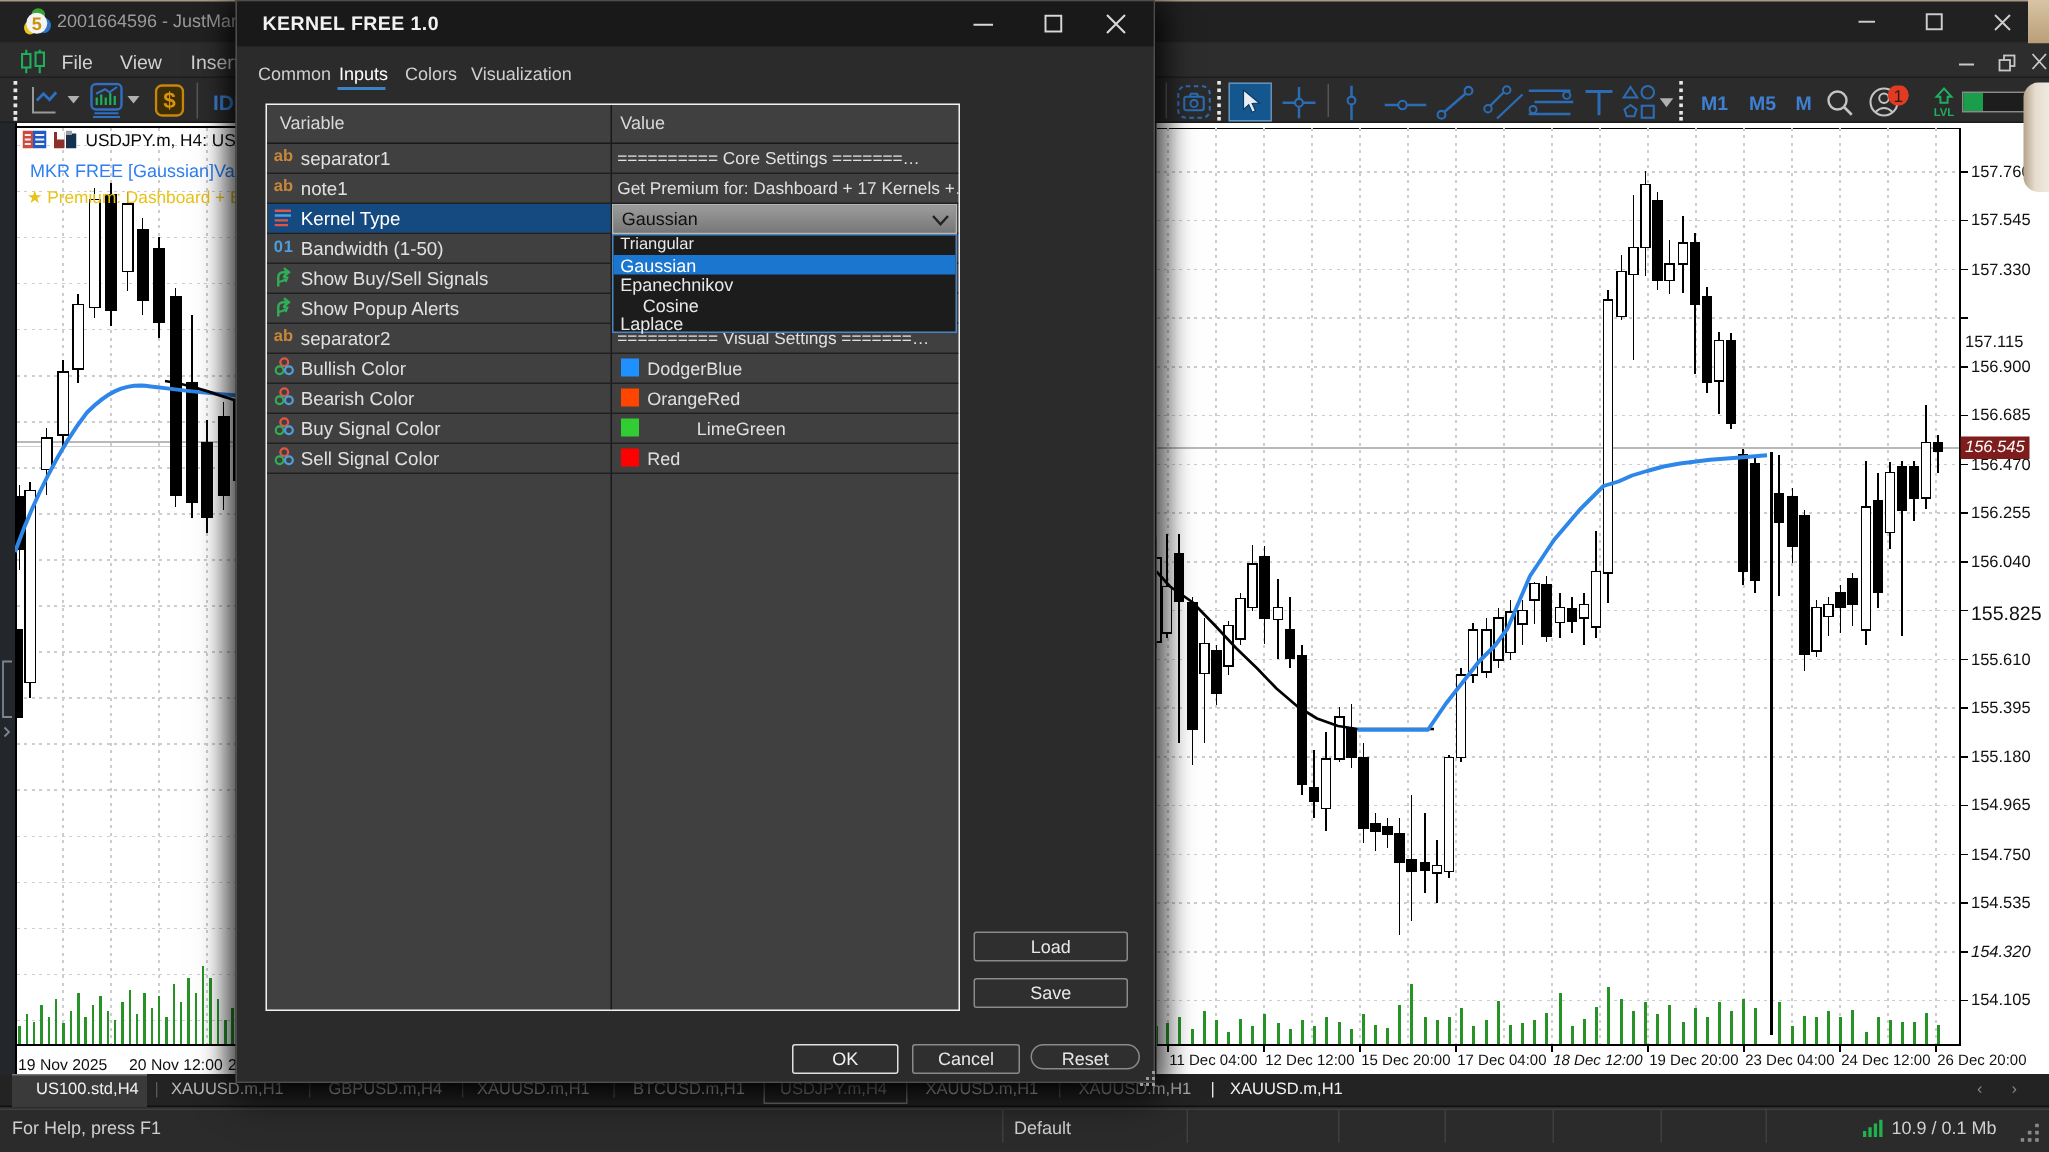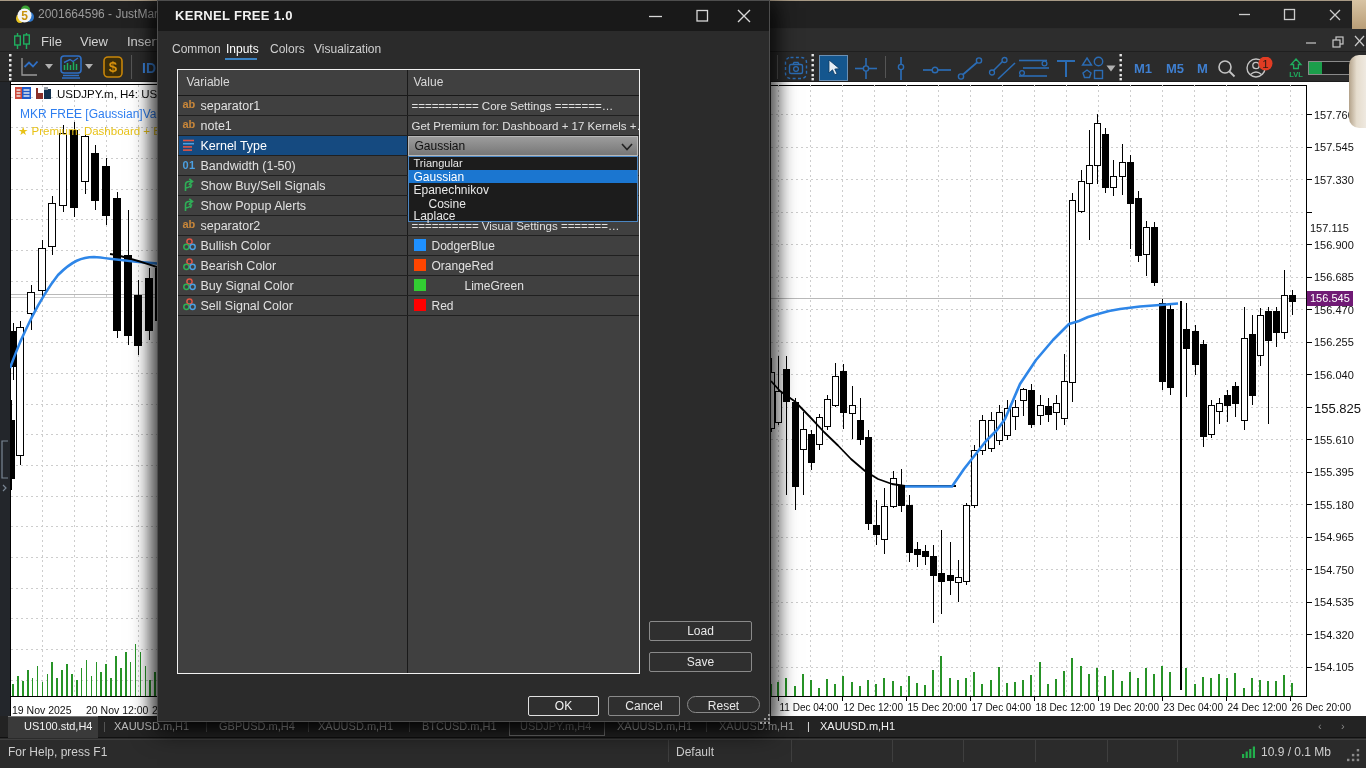--- a/index.html
+++ b/index.html
@@ -626,21 +626,21 @@
     </svg>
     <svg class="abs" style="left:0;top:0;" width="595" height="634" viewBox="0 0 595 634">
       <path id="rblack" d="M0 299 L9 309 L24 319.5 L39 335 L53 350 L67 363.5 L80 377 L94 389 L107 397 L121 402 L134 404 L185 404" fill="none" stroke="#000" stroke-width="1.8" stroke-linejoin="round"></path>
       <path id="rblue" d="M134 404.5 L181 404.5 L193 387 L204 373 L215 359 L226 348 L234 337 L249 302 L265 278 L282 258 L298 242 L308 239 L317 235 L327 232 L338 229 L349 227 L369 224.5 L389 223 L407 221.5" fill="none" stroke="#2e86e8" stroke-width="2.6" stroke-linejoin="round"></path>
     </svg>
     <div id="rlabels">
         <div class="abs txt" style="left: 8.5px; top: 620px; color: rgb(17, 17, 17); font-size: 10px;">11 Dec 04:00</div>
         <div class="abs txt" style="left: 72.5px; top: 620px; color: rgb(17, 17, 17); font-size: 10px;">12 Dec 12:00</div>
         <div class="abs txt" style="left: 136.5px; top: 620px; color: rgb(17, 17, 17); font-size: 10px;">15 Dec 20:00</div>
         <div class="abs txt" style="left: 200.5px; top: 620px; color: rgb(17, 17, 17); font-size: 10px;">17 Dec 04:00</div>
-        <div class="abs txt" style="left: 264.5px; top: 620px; color: rgb(17, 17, 17); font-size: 10px;">18 Dec 12:00</div>
+        <div class="abs txt" style="left: 264.5px; top: 620px; color: rgb(17, 17, 17); font-size: 10px; font-style: italic;">18 Dec 12:00</div>
         <div class="abs txt" style="left: 328.5px; top: 620px; color: rgb(17, 17, 17); font-size: 10px;">19 Dec 20:00</div>
         <div class="abs txt" style="left: 392.5px; top: 620px; color: rgb(17, 17, 17); font-size: 10px;">23 Dec 04:00</div>
         <div class="abs txt" style="left: 456.5px; top: 620px; color: rgb(17, 17, 17); font-size: 10px;">24 Dec 12:00</div>
         <div class="abs txt" style="left: 520.5px; top: 620px; color: rgb(17, 17, 17); font-size: 10px;">26 Dec 20:00</div>
       </div>
     <div id="rprices">
         <div class="abs txt" style="left: 543px; top: 26.5px; color: rgb(17, 17, 17); font-size: 11px;">157.760</div>
         <div class="abs txt" style="left: 543px; top: 59px; color: rgb(17, 17, 17); font-size: 11px;">157.545</div>
         <div class="abs txt" style="left: 543px; top: 91.5px; color: rgb(17, 17, 17); font-size: 11px;">157.330</div>
         <div class="abs txt" style="left: 539px; top: 124px; color: rgb(17, 17, 17); font-size: 11px; margin-top: 16px;">157.115</div>
@@ -649,25 +649,25 @@
         <div class="abs txt" style="left: 543px; top: 221.5px; color: rgb(17, 17, 17); font-size: 11px;">156.470</div>
         <div class="abs txt" style="left: 543px; top: 254px; color: rgb(17, 17, 17); font-size: 11px;">156.255</div>
         <div class="abs txt" style="left: 543px; top: 286.5px; color: rgb(17, 17, 17); font-size: 11px;">156.040</div>
         <div class="abs txt" style="left: 543px; top: 319px; color: rgb(17, 17, 17); font-size: 13px;">155.825</div>
         <div class="abs txt" style="left: 543px; top: 351.5px; color: rgb(17, 17, 17); font-size: 11px;">155.610</div>
         <div class="abs txt" style="left: 543px; top: 384px; color: rgb(17, 17, 17); font-size: 11px;">155.395</div>
         <div class="abs txt" style="left: 543px; top: 416.5px; color: rgb(17, 17, 17); font-size: 11px;">155.180</div>
         <div class="abs txt" style="left: 543px; top: 449px; color: rgb(17, 17, 17); font-size: 11px;">154.965</div>
         <div class="abs txt" style="left: 543px; top: 481.5px; color: rgb(17, 17, 17); font-size: 11px;">154.750</div>
         <div class="abs txt" style="left: 543px; top: 514px; color: rgb(17, 17, 17); font-size: 11px;">154.535</div>
-        <div class="abs txt" style="left: 543px; top: 546.5px; color: rgb(17, 17, 17); font-size: 11px;">154.320</div>
+        <div class="abs txt" style="left: 543px; top: 546.5px; color: rgb(17, 17, 17); font-size: 11px; font-style: italic;">154.320</div>
         <div class="abs txt" style="left: 543px; top: 579px; color: rgb(17, 17, 17); font-size: 11px;">154.105</div>
       </div>
     
-    <div class="abs" style="left:536px;top:209px;width:46px;height:15px;background:#701a75;color:#fff;font-size:11px;line-height:15px;padding-left:3px;">156.545</div>
+    <div class="abs" style="left:536px;top:209px;width:46px;height:15px;background:#7f1d1d;color:#fff;font-size:11px;line-height:15px;padding-left:3px;font-style:italic;">156.545</div>
   </div>
 
   <div class="abs" style="left:0;top:716px;width:1366px;height:22px;background:#232323;border-bottom:1px solid #111;">
     <div class="abs" style="left:8px;top:0px;width:90px;height:22px;background:#3a3a3a;border-top:1px solid #777;"></div>
     <div class="abs txt" style="left:24px;top:4px;color:#f2f2f2;font-size:11px;">US100.std,H4</div>
     <div class="abs txt" style="left:103px;top:4px;color:#5a5a5a;font-size:11px;">|</div>
     <div class="abs txt" style="left:114px;top:4px;color:#bdbdbd;font-size:11px;">XAUUSD.m,H1</div>
     <div class="abs txt" style="left:205px;top:4px;color:#5a5a5a;font-size:11px;">|</div>
     <div class="abs txt" style="left:219px;top:4px;color:#bdbdbd;font-size:11px;">GBPUSD.m,H4</div>
     <div class="abs txt" style="left:307px;top:4px;color:#5a5a5a;font-size:11px;">|</div>

